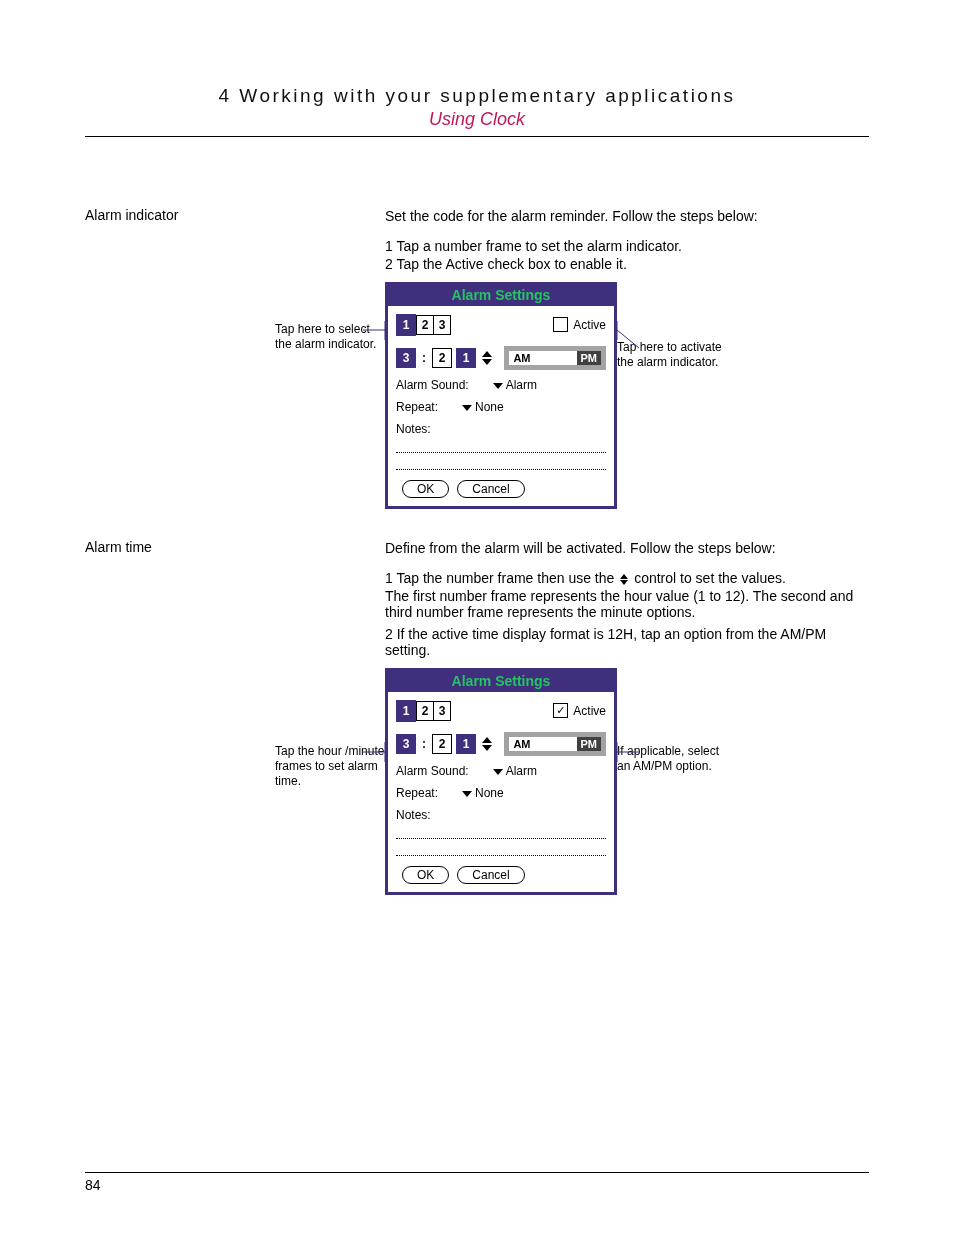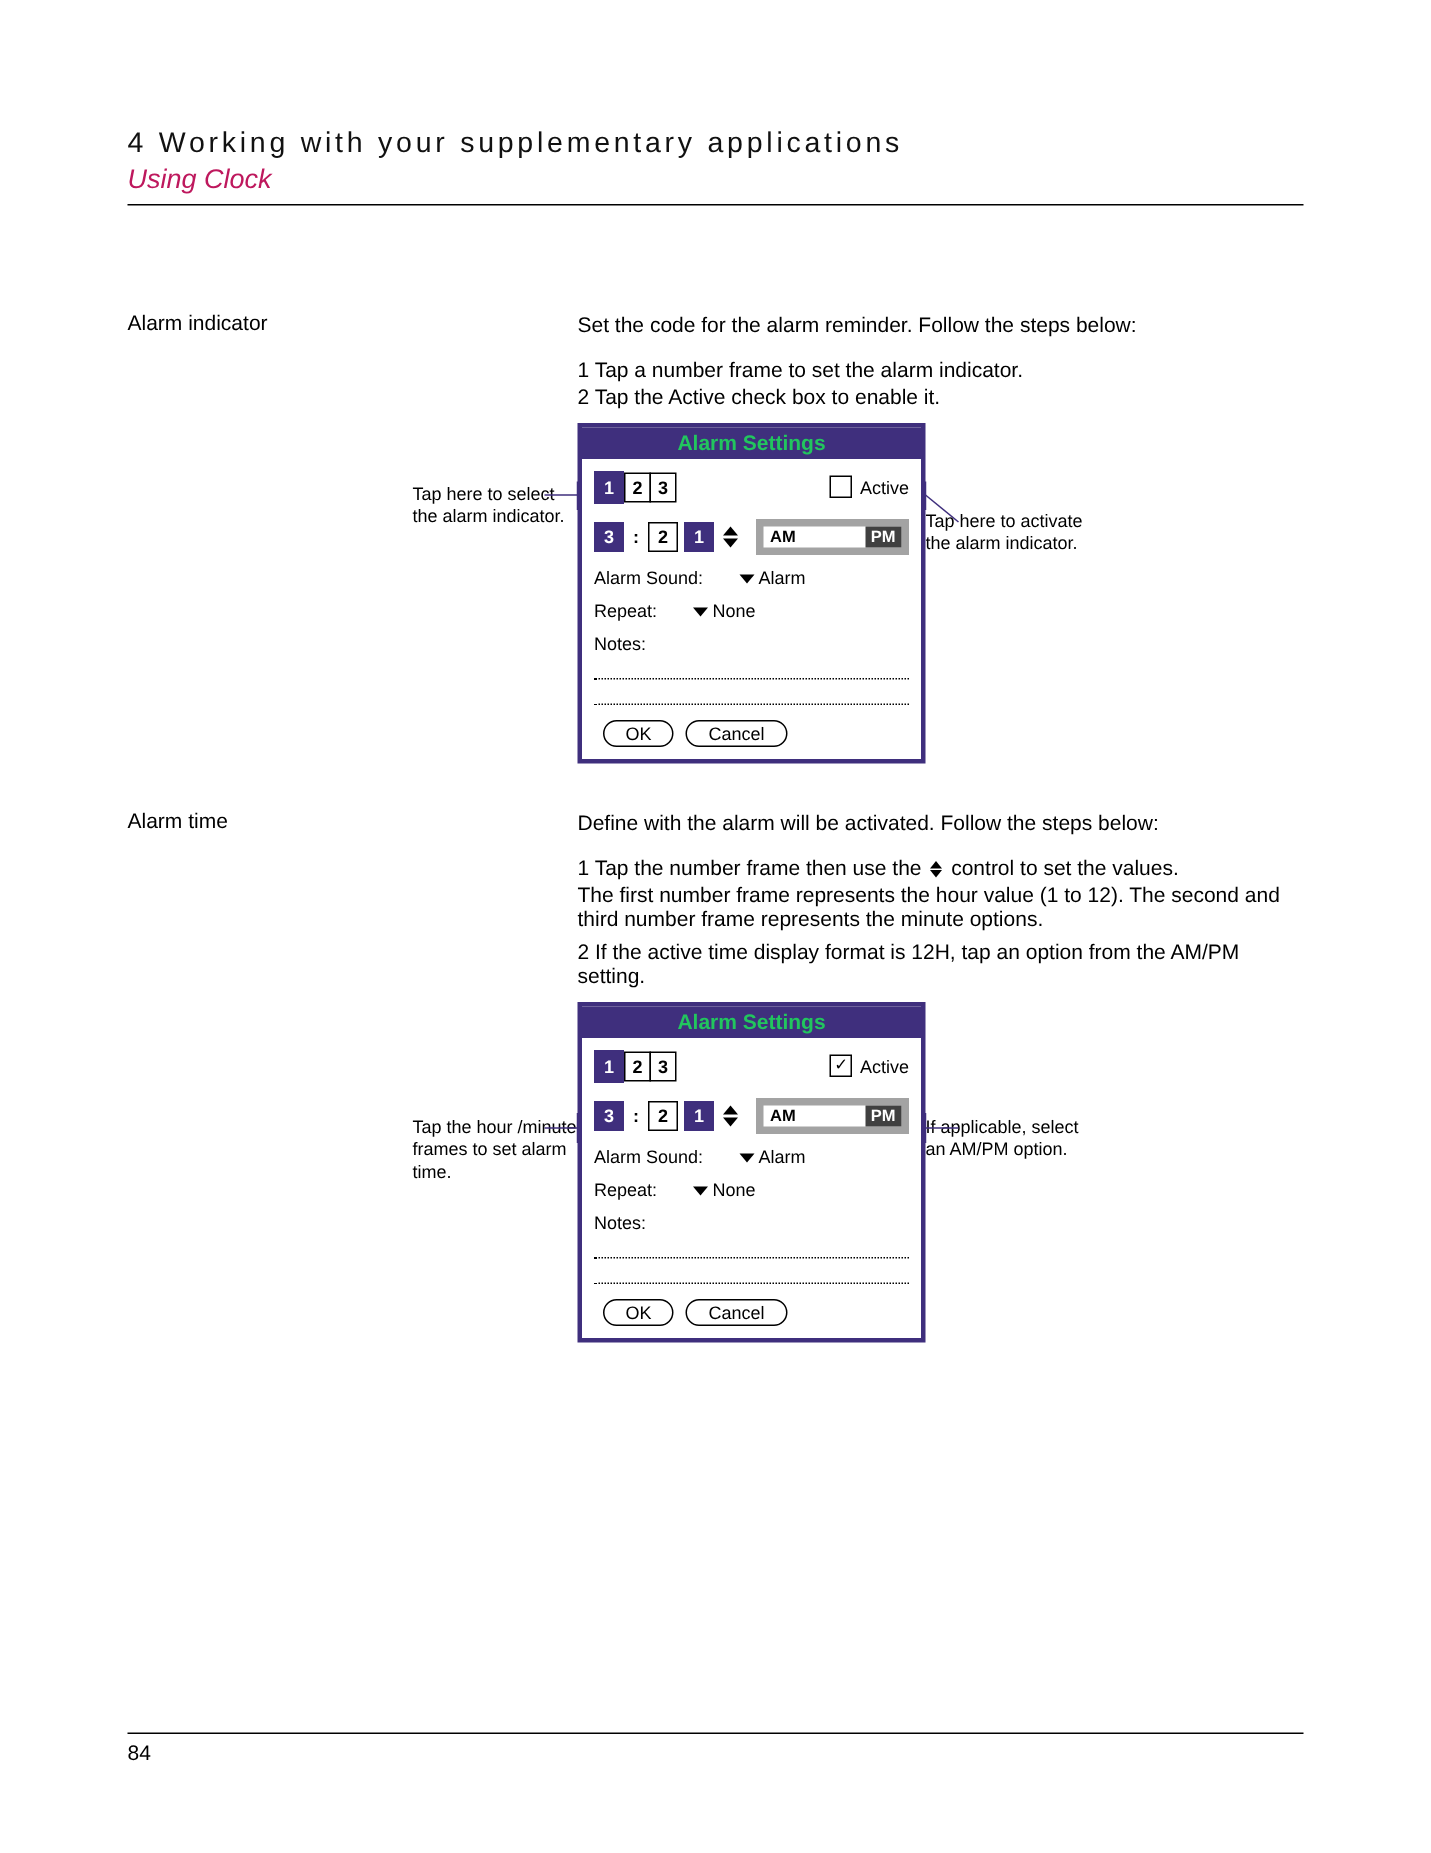--- a/index.html
+++ b/index.html
@@ -14,20 +14,21 @@
     width: 954px;
     height: 1235px;
     box-sizing: border-box;
     padding: 85px 85px 50px 85px;
     position: relative;
   }
   .head {
     border-bottom: 1px solid #000;
     padding-bottom: 6px;
     margin-bottom: 70px;
+    text-align: center;
   }
   .chapter-title {
     font-size: 19px;
     letter-spacing: 2.5px;
     font-weight: 400;
     margin: 0 0 2px 0;
     color: #111;
   }
   .section-title {
     font-size: 18px;
@@ -170,21 +171,21 @@
     padding: 1px 14px; font-size: 12px;
     background:#fff; cursor:pointer;
   }
 
   .inline-spinner { display:inline-flex; flex-direction:column; vertical-align:middle; margin:0 2px;}
   .inline-spinner .tri-up { border-bottom-width:5px; border-left-width:4px; border-right-width:4px; margin-bottom:1px;}
   .inline-spinner .tri-down { border-top-width:5px; border-left-width:4px; border-right-width:4px;}
 
   .page-num {
     position:absolute;
-    bottom: 59px;
+    bottom: 42px;
     left: 85px;
     font-size: 14px;
     border-top: 1px solid #000;
     width: 784px;
     padding-top: 4px;
   }
 </style>
 </head>
 <body>
 
@@ -263,21 +264,21 @@
         <line class="lead-line" x1="2" y1="39" x2="2" y2="58"></line>
       </svg>
     </div>
     <div class="fig-right">
       <div class="callout" style="margin-top:58px;">Tap here to activate the alarm indicator.</div>
     </div>
   </div>
 
   <div class="defn">
     <div class="term">Alarm time</div>
-    <div class="descr">Define with the alarm will be activated. Follow the steps below:</div>
+    <div class="descr">Define from the alarm will be activated. Follow the steps below:</div>
   </div>
   <div class="steps">
     <div class="step">
       <span>1 Tap the number frame then use the </span>
       <span class="inline-spinner">
         <span class="tri-up"></span>
           <span class="tri-down"></span>
       </span>
       <span> control to set the values.</span>
     </div>

